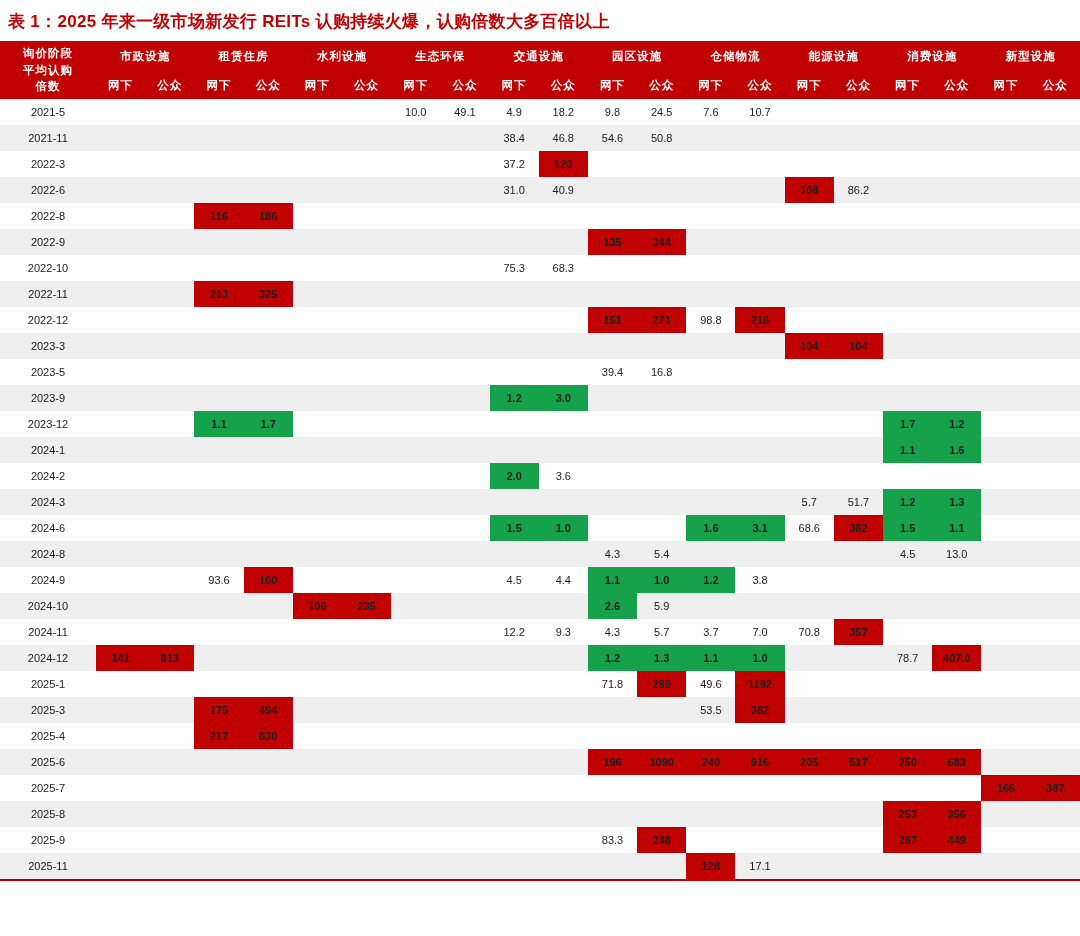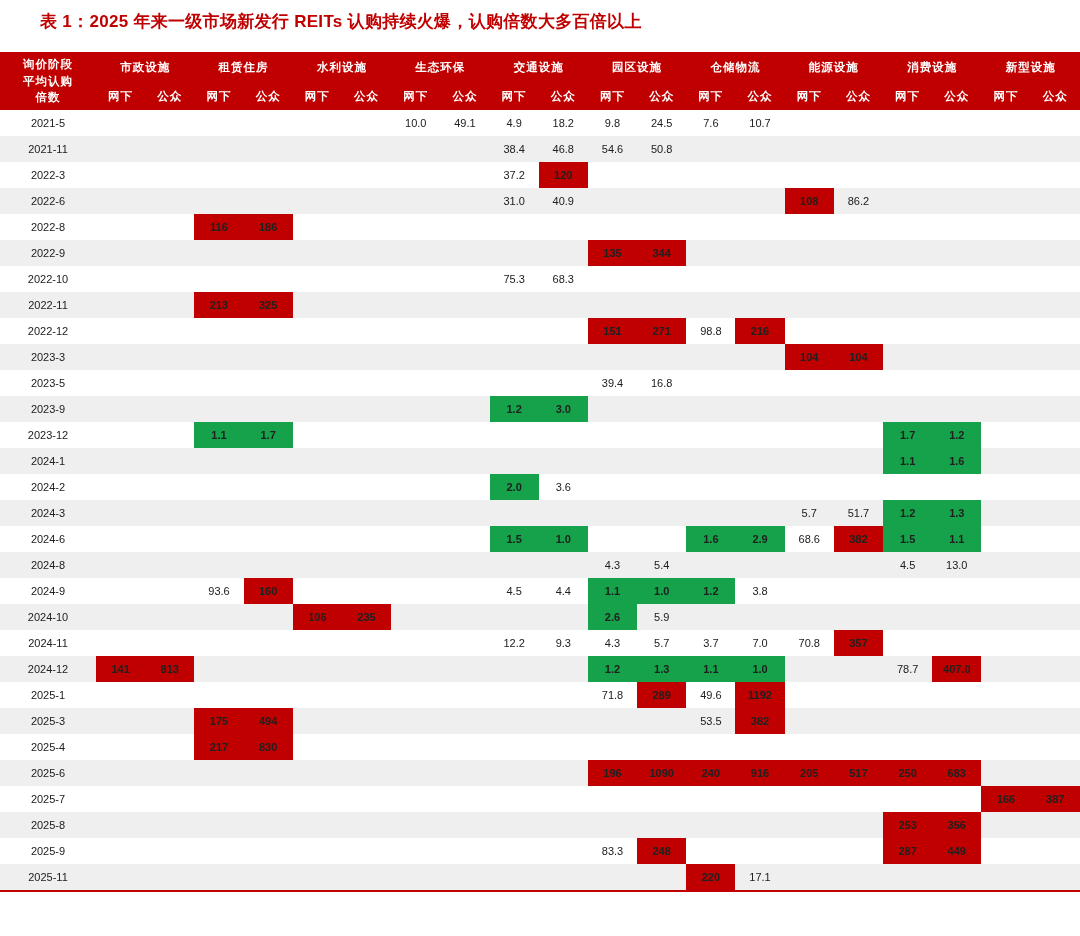--- a/index.html
+++ b/index.html
@@ -3,21 +3,21 @@
 <meta charset="utf-8">
 <style>
   html,body{margin:0;padding:0;background:#ffffff;}
   body{
     width:1080px;height:936px;overflow:hidden;
     font-family:"Liberation Sans","DejaVu Sans",sans-serif;
     -webkit-font-smoothing:antialiased;
   }
   .title{
     color:#C00000;font-weight:bold;font-size:17px;
-    padding:10px 8px 19px 8px;letter-spacing:.3px;margin-left:32px;
+    padding:10px 8px 8px 8px;letter-spacing:.3px;
   }
   table.reits{
     border-collapse:collapse;table-layout:fixed;width:1080px;
   }
   table.reits thead th{
     background:#C00000;color:#ffffff;font-weight:bold;
     font-size:11.5px;text-align:center;padding:0;margin-top:24px;
   }
   th.corner{font-size:11px;line-height:1.45;vertical-align:middle;}
   tr.cat-row th{height:31px;vertical-align:middle;letter-spacing:1px;}
@@ -485,21 +485,21 @@
         <td></td>
         <td></td>
         <td></td>
         <td></td>
         <td></td>
         <td class="hl-green">1.5</td>
         <td class="hl-green">1.0</td>
         <td></td>
         <td></td>
         <td class="hl-green">1.6</td>
-        <td class="hl-green">2.9</td>
+        <td class="hl-green">3.1</td>
         <td>68.6</td>
         <td class="hl-red">382</td>
         <td class="hl-green">1.5</td>
         <td class="hl-green">1.1</td>
         <td></td>
         <td></td>
       </tr>
       <tr class="odd">
         <td class="date">2024-8</td>
         <td></td>
@@ -783,21 +783,21 @@
         <td></td>
         <td></td>
         <td></td>
         <td></td>
         <td></td>
         <td></td>
         <td></td>
         <td></td>
         <td></td>
         <td></td>
-        <td class="hl-red">220</td>
+        <td class="hl-red">128</td>
         <td>17.1</td>
         <td></td>
         <td></td>
         <td></td>
         <td></td>
         <td></td>
         <td></td>
       </tr>
     </tbody>
 </table>

